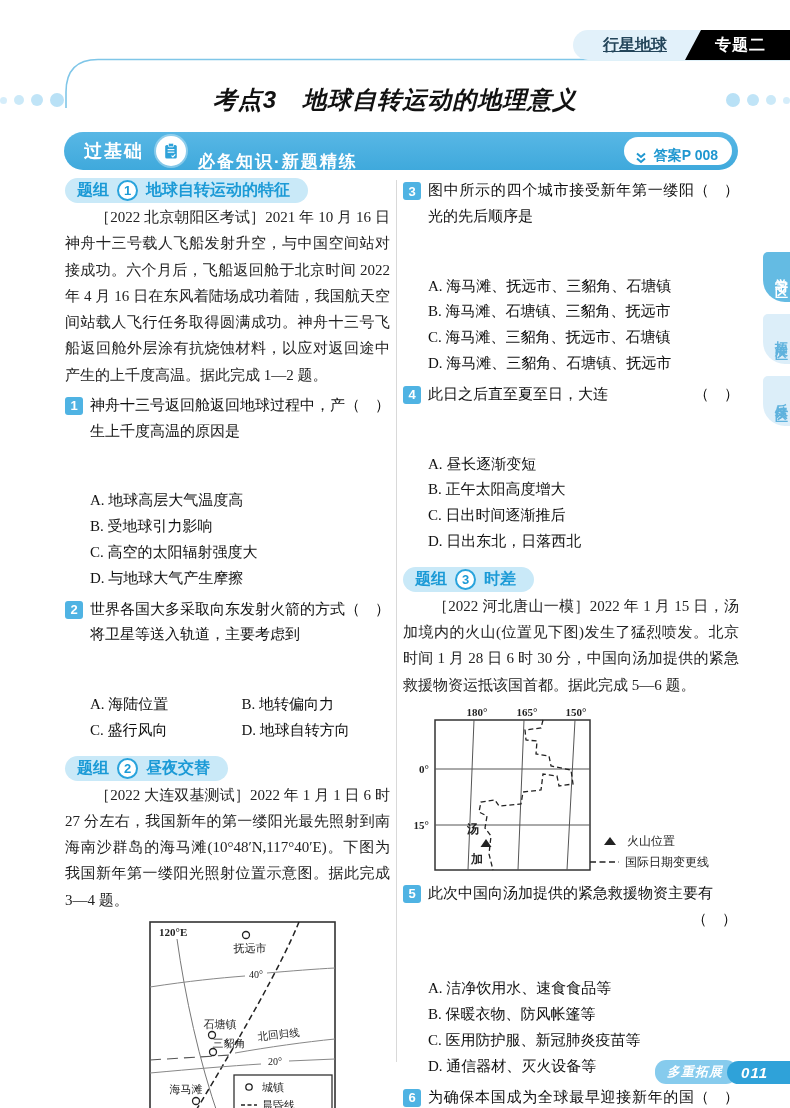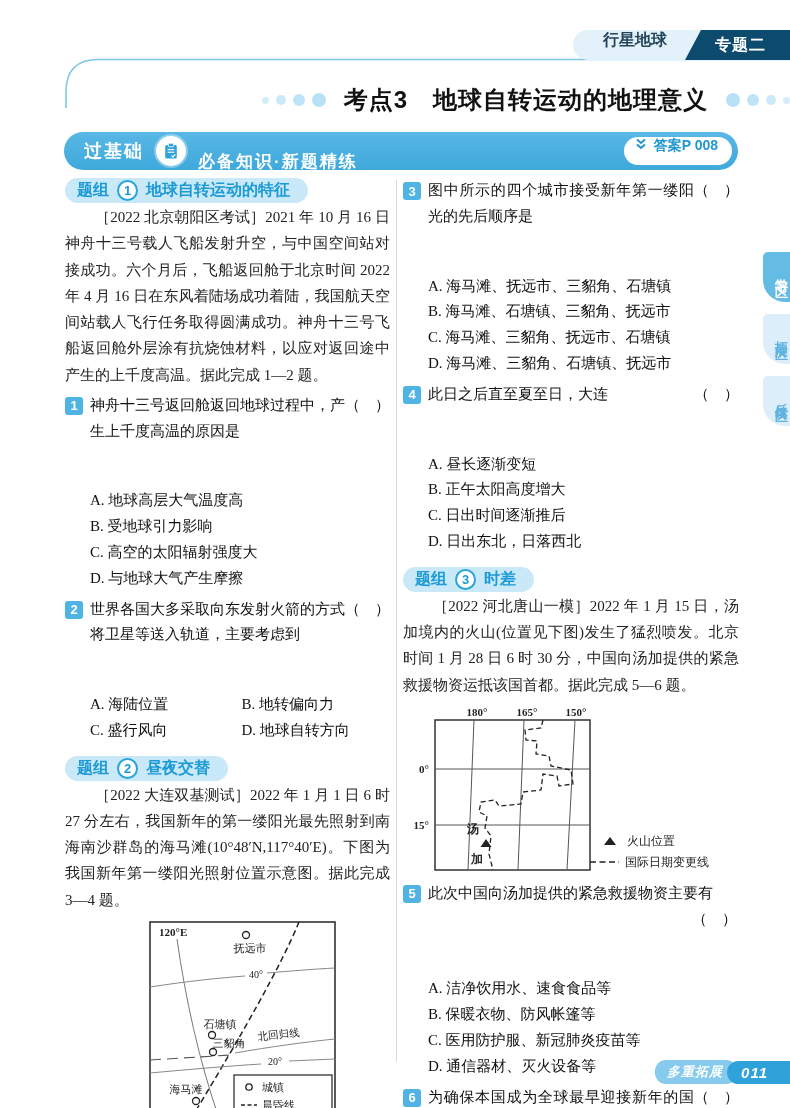--- a/index.html
+++ b/index.html
@@ -10,36 +10,36 @@
     font-family:"Liberation Sans", sans-serif;
     color:#1a1a1a;
     overflow:hidden;
   }
 
   
   .top-tabs { position:absolute; top:30px; right:0; display:flex; height:30px; }
   .tab-light {
     background:#e2f1fa; color:#23455a; font-weight:bold; font-size:16px;
     border-radius:15px 0 0 15px; padding:0 34px 0 30px;
-    display:flex; align-items:flex-start;
+    display:flex; align-items:center;text-decoration:underline;
   }
   .tab-blue {
-    background:#0c4a6e; color:#fff; font-weight:bold; font-size:16px;
+    background:#000000; color:#fff; font-weight:bold; font-size:16px;
     padding:0 24px 0 30px; margin-left:-16px;
     clip-path:polygon(16px 0, 100% 0, 100% 100%, 0 100%);
     display:flex; align-items:center; letter-spacing:1px;
   }
 
   
   .frame-line { position:absolute; left:0; top:0; pointer-events:none; }
 
   
   .title-row {
     position:absolute; top:84px; left:0; width:100%;
-    display:flex; align-items:center; justify-content:flex-end; gap:18px;
+    display:flex; align-items:center; justify-content:space-between; font-style:italic;
   }
   .page-title { font-size:24px; font-weight:bold; color:#111; letter-spacing:1px; }
   .dots { display:flex; align-items:center; gap:7px; }
   .dot { border-radius:50%; background:#b9e1f6; display:inline-block; }
   .dot.s1{ width:7px; height:7px; opacity:.6; }
   .dot.s2{ width:10px; height:10px; opacity:.75; }
   .dot.s3{ width:12px; height:12px; opacity:.9; }
   .dot.s4{ width:14px; height:14px; }
 
   
@@ -50,21 +50,21 @@
   }
   .section-tag { color:#fff; font-weight:bold; font-size:18px; letter-spacing:2px; }
   .bar-icon-circle {
     width:30px; height:30px; background:#fff; border-radius:50%;
     display:flex; align-items:center; justify-content:center; margin:0 12px 0 12px;
     box-shadow:0 0 0 2px rgba(255,255,255,.35);
   }
   .section-subtitle { color:#fff; font-weight:bold; font-size:17px; letter-spacing:2px;margin-top:21px; }
   .answer-pill {
     margin-left:auto; background:#fff; border-radius:14px; height:28px;
-    display:flex; align-items:flex-start; gap:6px; padding:0 14px 0 10px;
+    display:flex; align-items:flex-end; gap:6px; padding:0 14px 0 10px;
     color:#1f97d0; font-weight:bold; font-size:14px;
   }
 
   
   .col { position:absolute; top:178px; }
   .col-left  { left:65px;  width:325px; }
   .col-right { left:403px; width:336px; }
   .col-divider { position:absolute; left:396px; top:180px; height:882px; width:1px; background:#d9d9d9; }
 
   

